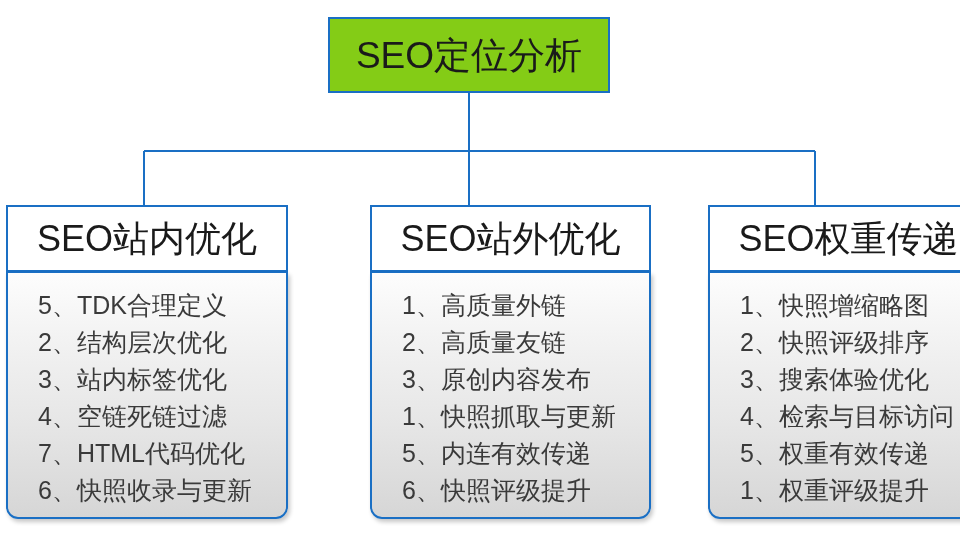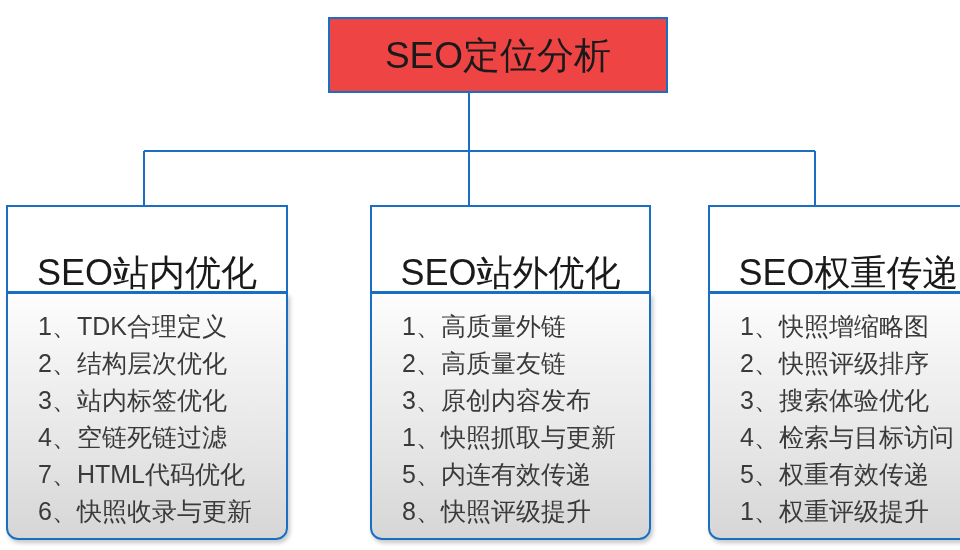--- a/index.html
+++ b/index.html
@@ -27,25 +27,25 @@
     width: 960px;
     height: 550px;
     pointer-events: none;
   }
 
   
   .root-node {
     position: absolute;
     left: 328px;
     top: 17px;
-    width: 340px;
+    width: 282px;
     height: 76px;
     box-sizing: border-box;
     border: 2px solid #1a6fc4;
-    background: #ef4444;
+    background: #84cc16;
     display: flex;
     align-items: center;
     justify-content: center;
   }
   .root-title {
     font-size: 37px;
     color: #1a1a1a;
     letter-spacing: 0px;
     line-height: 1;
     white-space: nowrap;
@@ -53,23 +53,23 @@
 
   
   .branch {
     position: absolute;
     top: 205px;
   }
   .branch-header {
     box-sizing: border-box;
     border: 2px solid #1a6fc4;
     background: #ffffff;
-    height: 88px;
+    height: 67px;
     display: flex;
-    align-items: flex-end;
+    align-items: center;
     justify-content: center;
   }
   .branch-title {
     font-size: 36px;
     color: #1a1a1a;
     line-height: 1;
     white-space: nowrap;
   }
   .branch-body {
     box-sizing: border-box;
@@ -116,42 +116,42 @@
   <div class="root-node">
     <span class="root-title">SEO定位分析</span>
   </div>
 
   <div class="branch col-1">
     <div class="branch-header">
       <span class="branch-title">SEO站内优化</span>
     </div>
     <div class="branch-body">
       <ul class="branch-list">
-        <li>1、TDK合理定义</li>
+        <li>5、TDK合理定义</li>
         <li>2、结构层次优化</li>
         <li>3、站内标签优化</li>
         <li>4、空链死链过滤</li>
         <li>7、HTML代码优化</li>
         <li>6、快照收录与更新</li>
       </ul>
     </div>
   </div>
 
   <div class="branch col-2">
     <div class="branch-header">
       <span class="branch-title">SEO站外优化</span>
     </div>
     <div class="branch-body">
       <ul class="branch-list">
         <li>1、高质量外链</li>
         <li>2、高质量友链</li>
         <li>3、原创内容发布</li>
         <li>1、快照抓取与更新</li>
         <li>5、内连有效传递</li>
-        <li>8、快照评级提升</li>
+        <li>6、快照评级提升</li>
       </ul>
     </div>
   </div>
 
   <div class="branch col-3">
     <div class="branch-header">
       <span class="branch-title">SEO权重传递</span>
     </div>
     <div class="branch-body">
       <ul class="branch-list">

